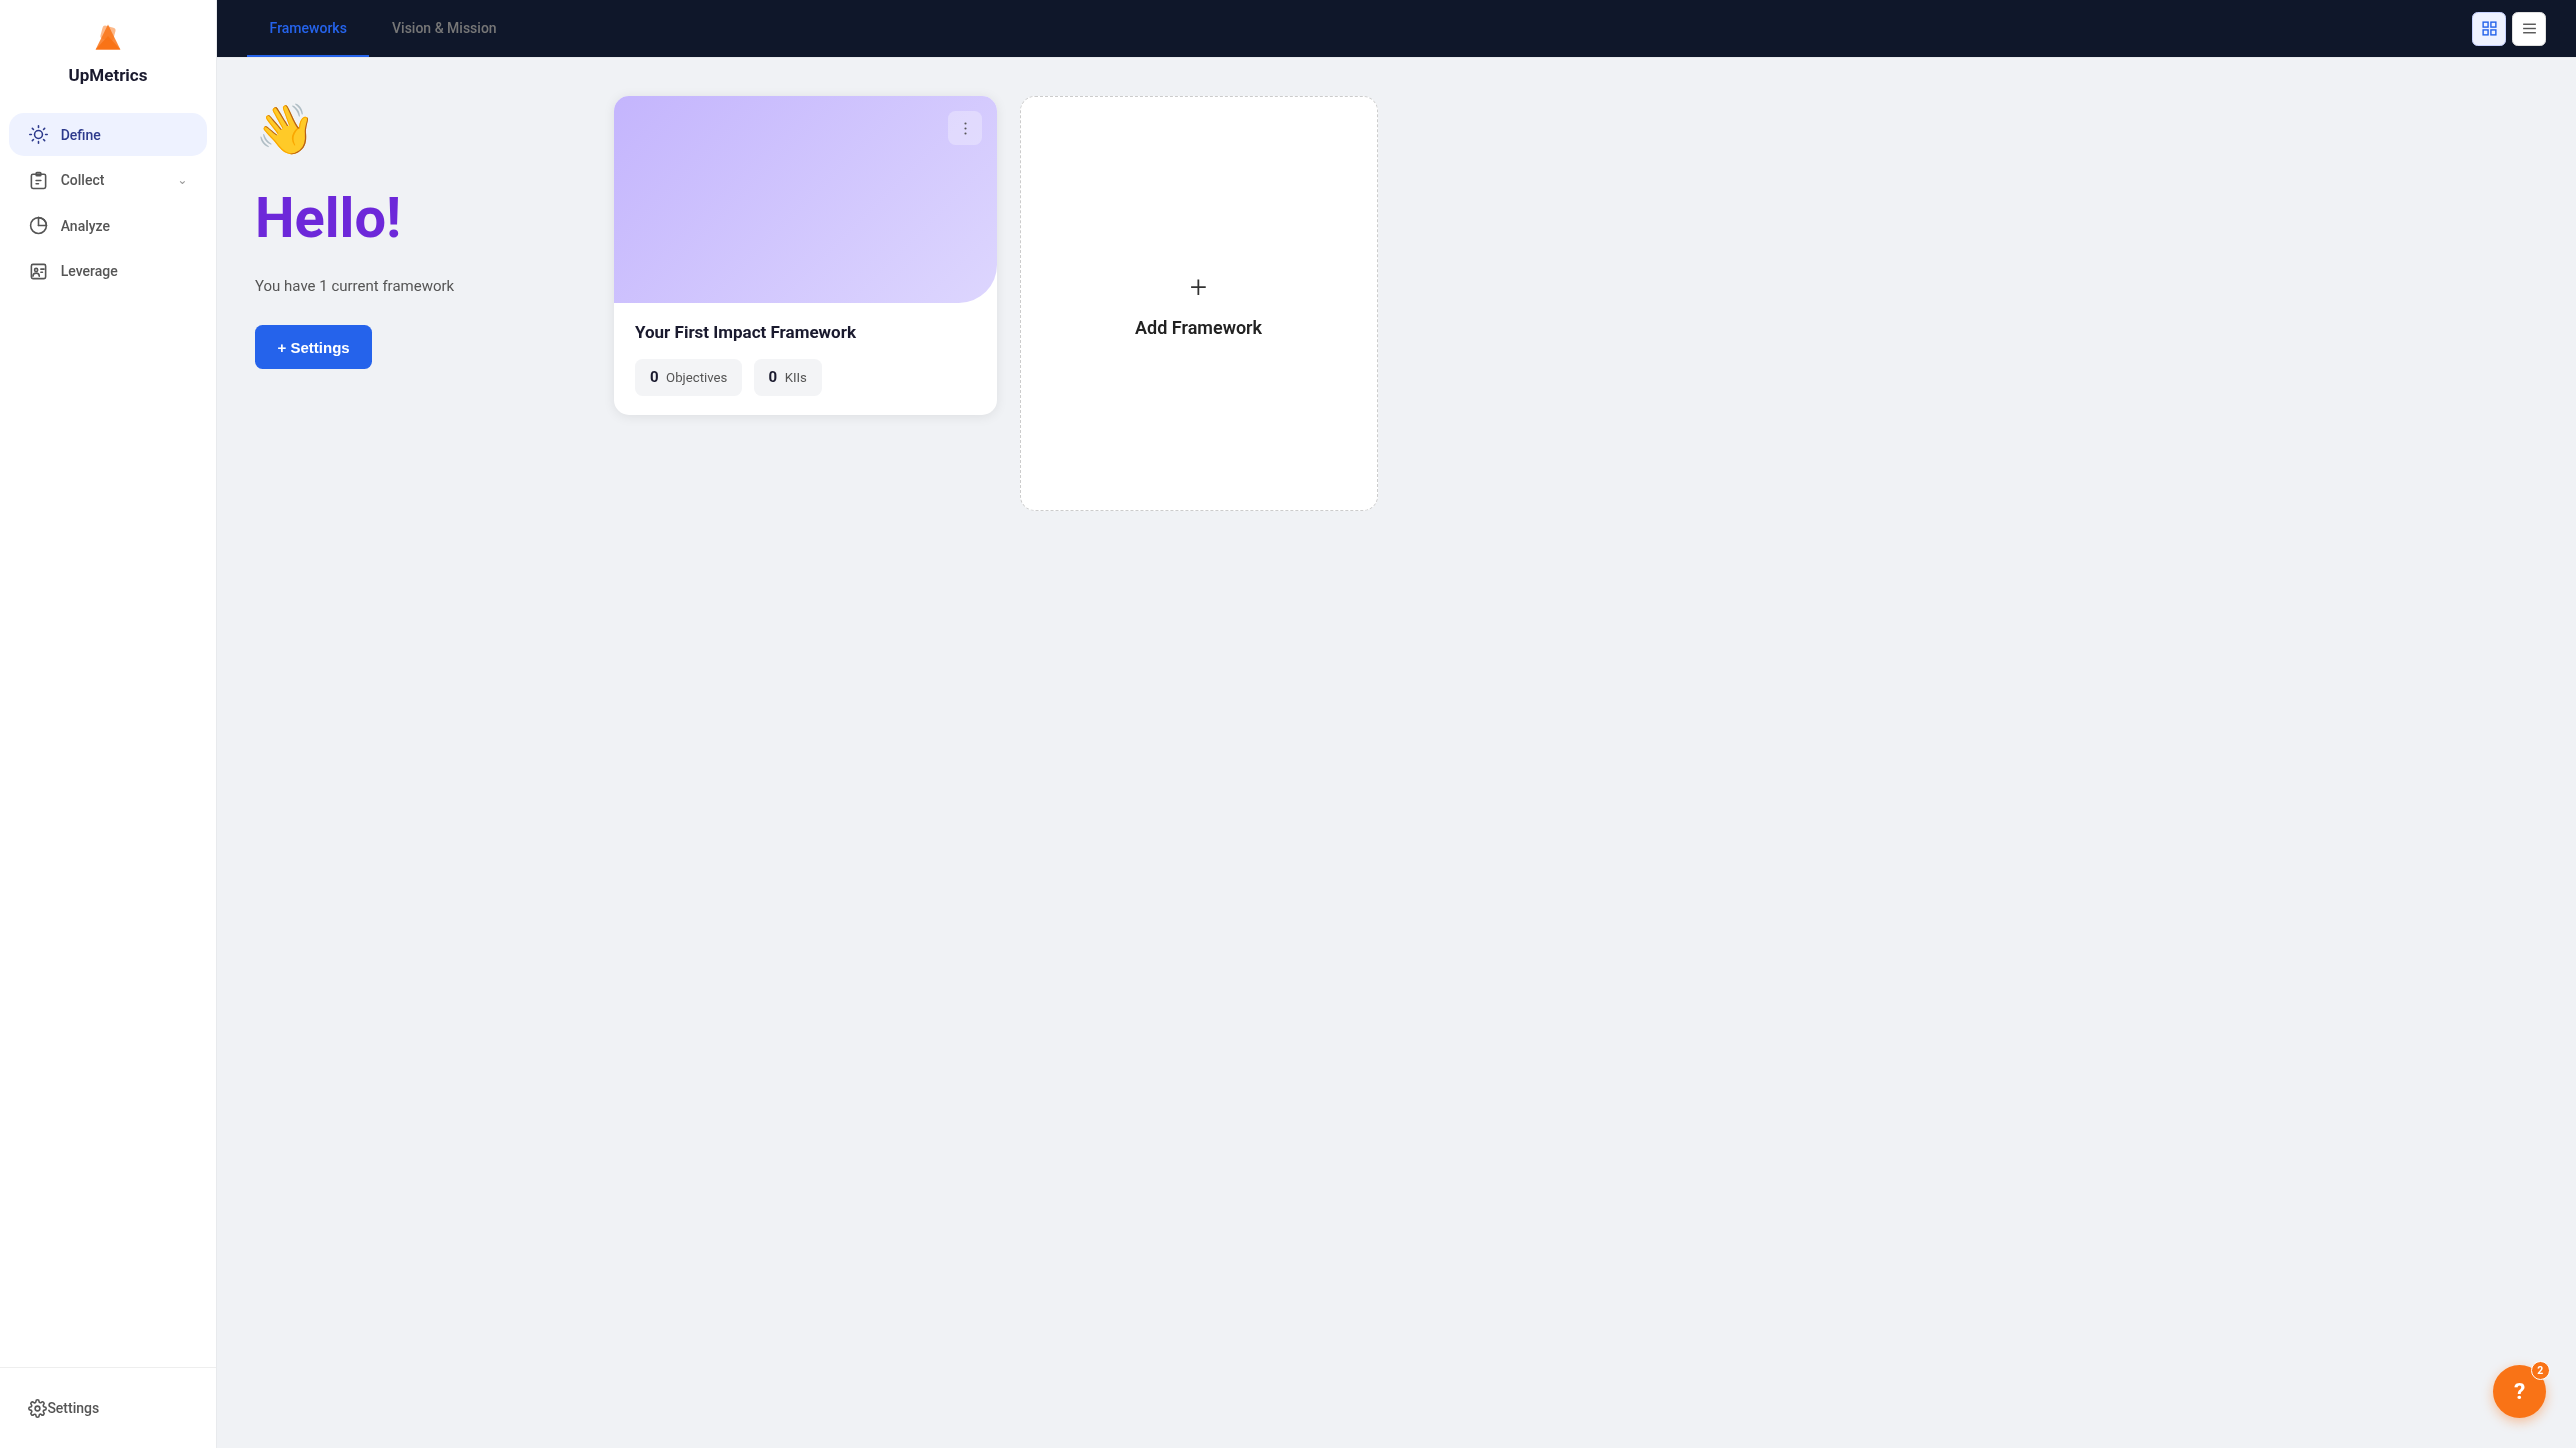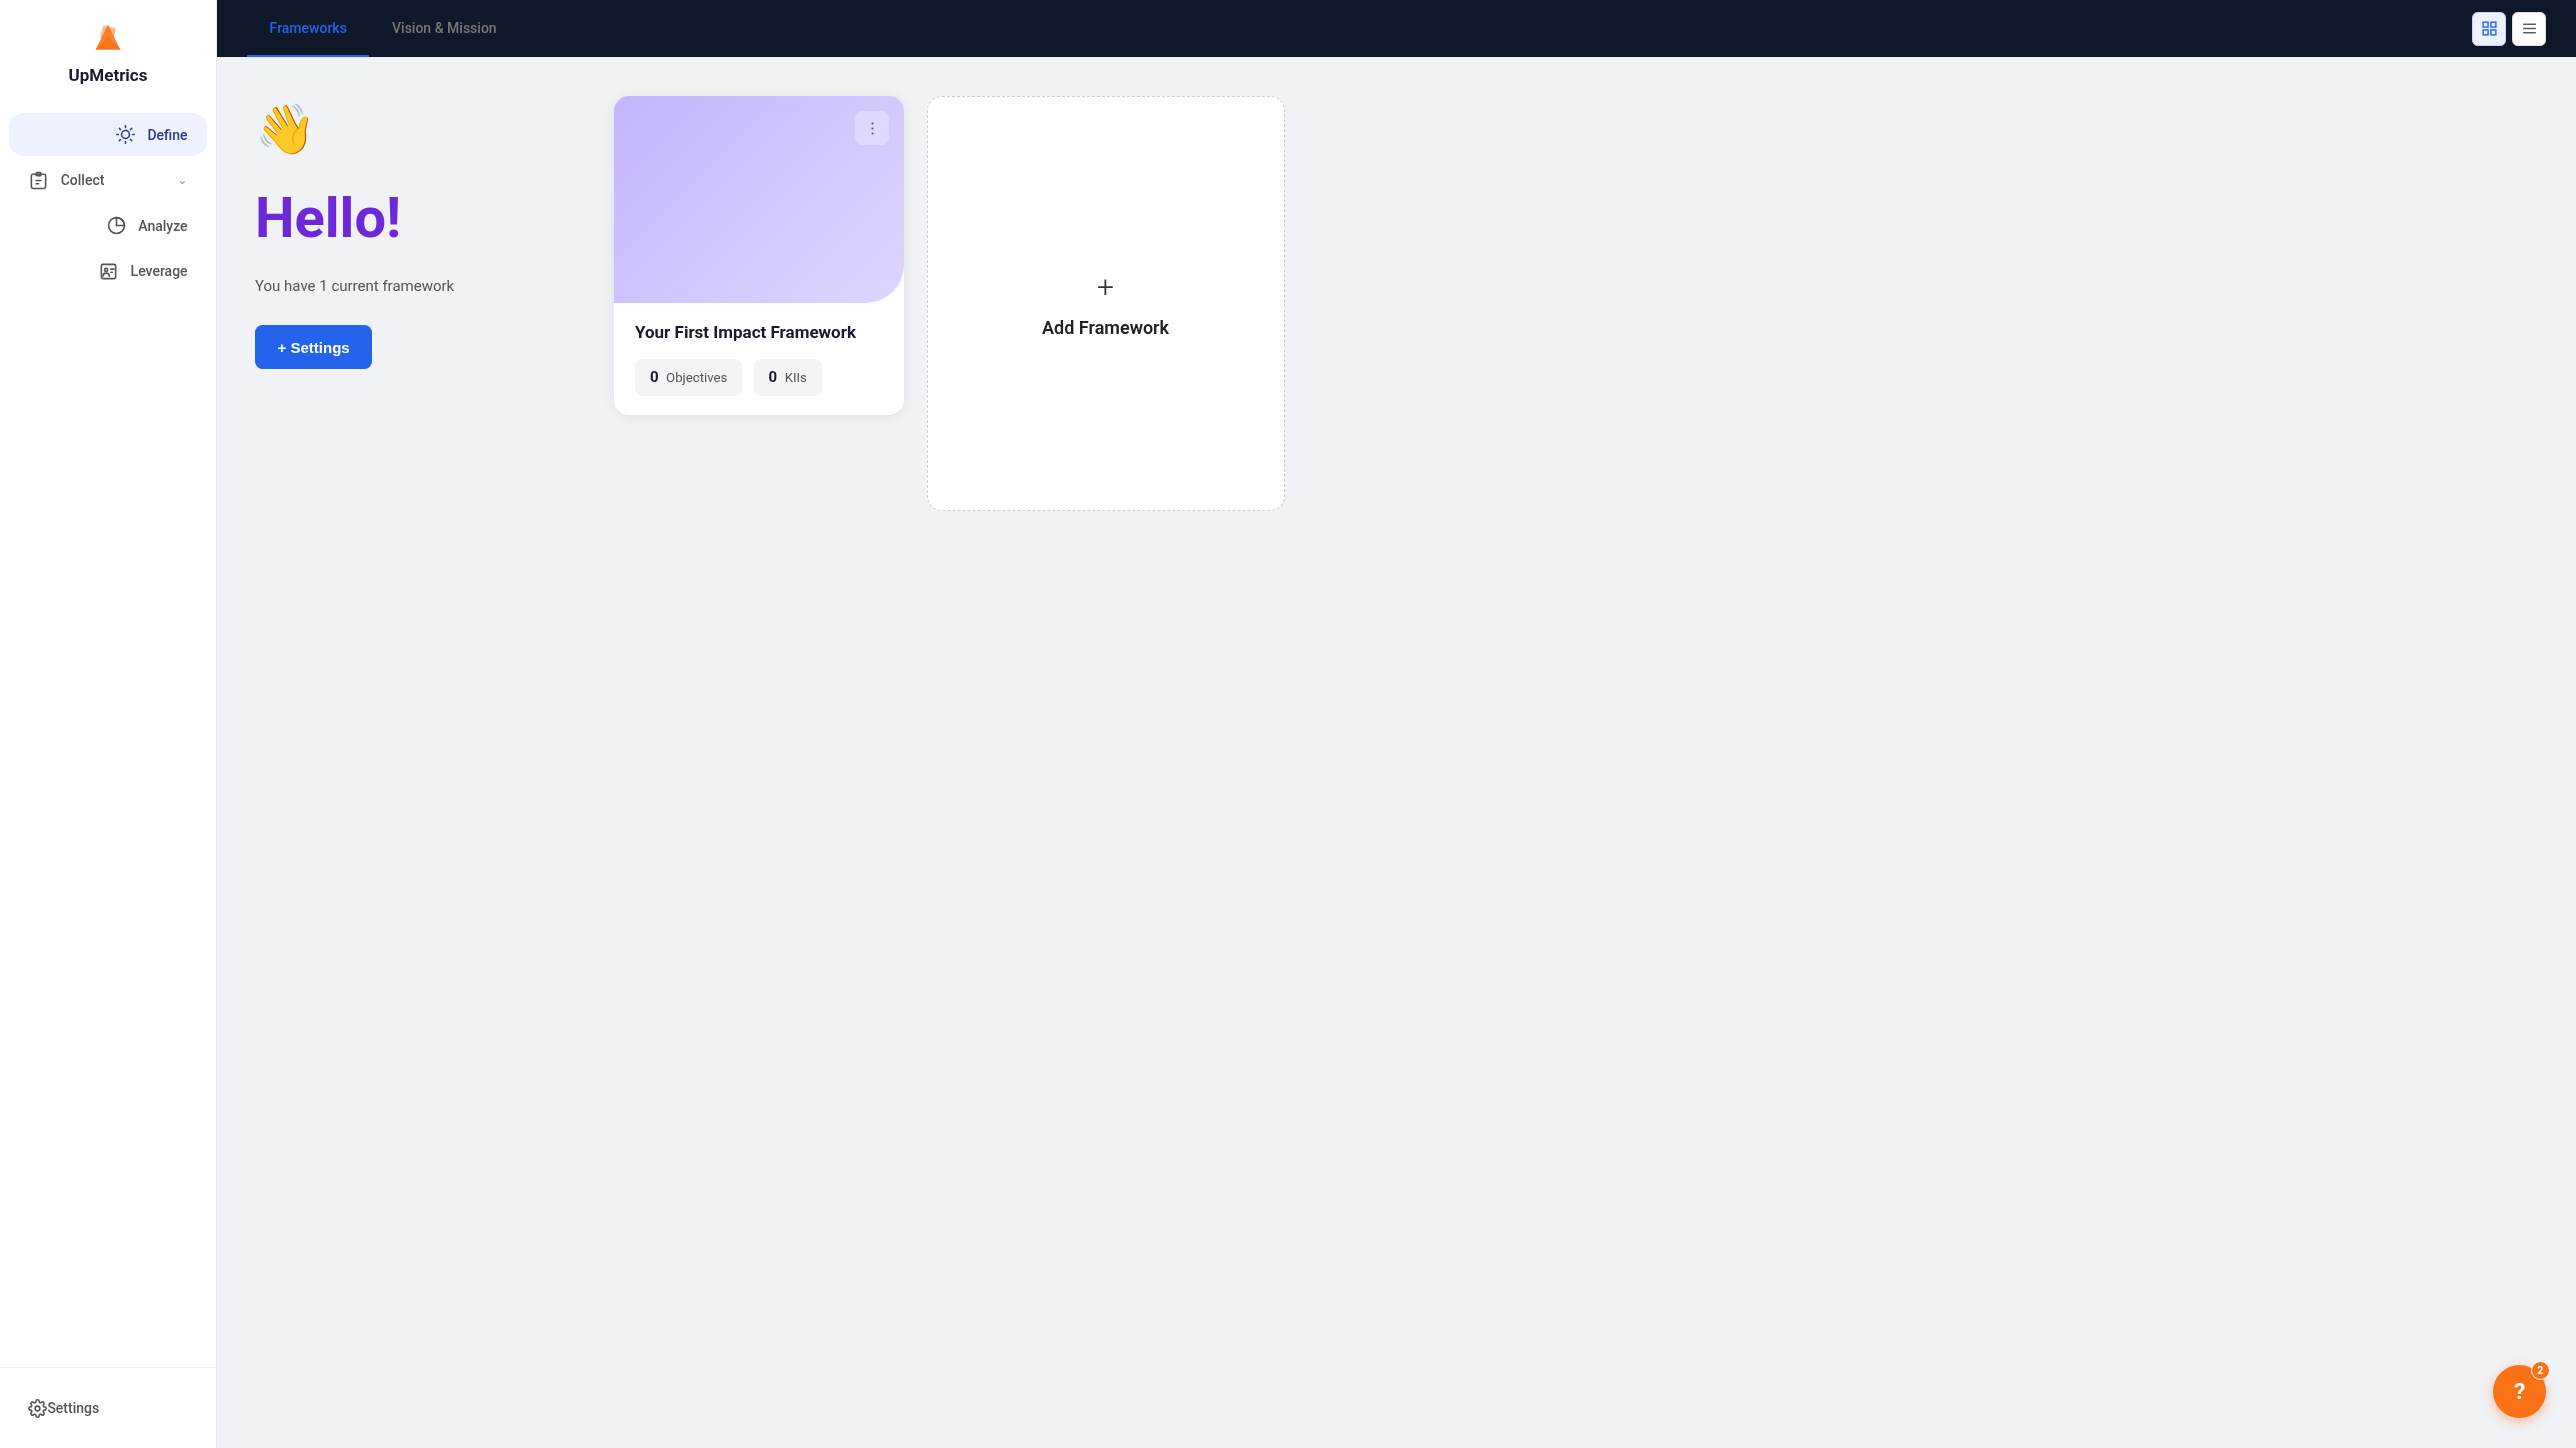--- a/index.html
+++ b/index.html
@@ -46,21 +46,20 @@
       align-items: center;
       padding: 11.3px 19px;
       cursor: pointer;
       border-radius: 15px;
       margin: 1.9px 9.4px;
       gap: 11.3px;
       font-size: 14px;
       color: #555;
       font-weight: 500;
       transition: background 0.15s;
-      justify-content: flex-end;
     }
     .nav-item.active {
       background: #eef2ff;
       color: #2d3a8c;
     }
     .nav-item .nav-icon {
       width: 21px;
       height: 21px;
       display: flex;
       align-items: center;
@@ -207,21 +206,21 @@
     .cards-area {
       flex: 1;
       display: flex;
       gap: 22.6px;
       align-items: flex-start;
       flex-wrap: wrap;
     }
 
     
     .framework-card {
-      width: 290px;
+      width: 383px;
       background: white;
       border-radius: 15px;
       overflow: hidden;
       box-shadow: 0 1.9px 11.3px rgba(0,0,0,0.08);
     }
     .card-header {
       background: #d8b4fe;
       height: 207px;
       position: relative;
       border-radius: 0 0 38px 0;

